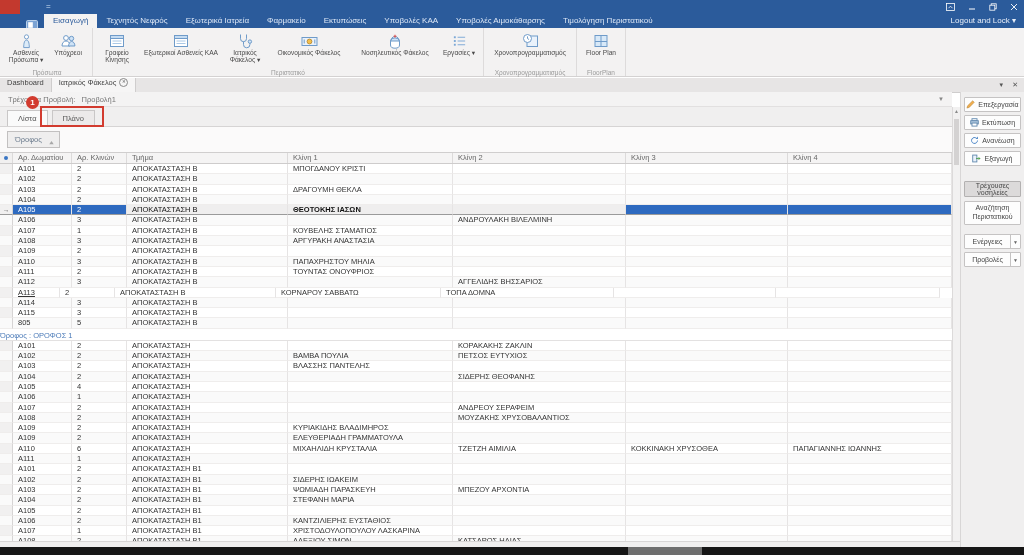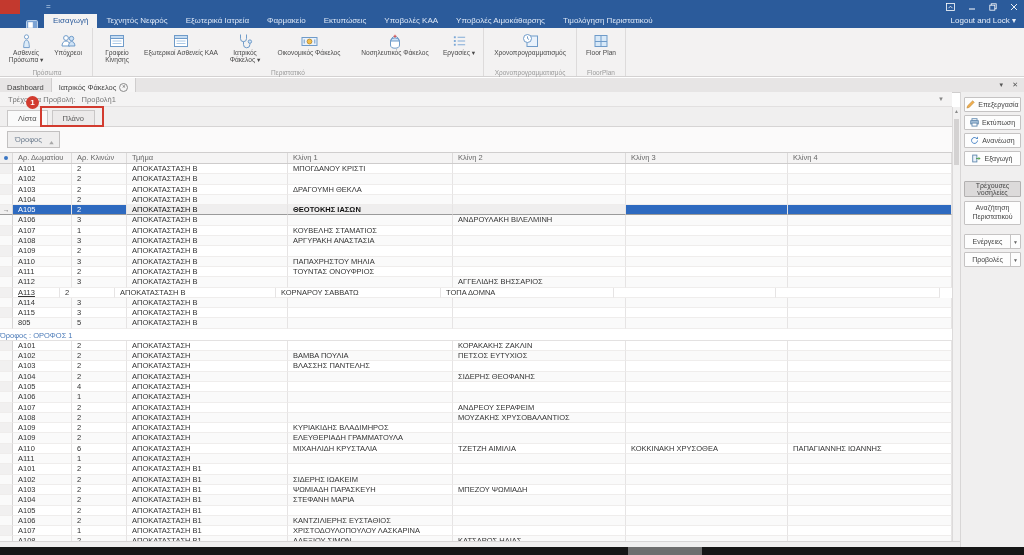--- a/index.html
+++ b/index.html
@@ -24,21 +24,21 @@
   .logout{position:absolute;right:8px;top:0;height:14px;line-height:14px;color:#e6edf8;font-size:8px;}
   
   .ribbon{position:absolute;top:28px;left:0;right:0;height:49px;background:#f3f2f2;border-bottom:1px solid #d4d2d2;display:flex;padding-left:2px;box-sizing:border-box;}
   .rgroup{position:relative;display:flex;align-items:flex-start;padding:2px 3px 9px;border-right:1px solid #dddbdb;}
   .rglabel{position:absolute;bottom:0;left:0;right:0;text-align:center;font-size:6.5px;color:#9b9b9b;white-space:nowrap;}
   .rbtn{width:42px;display:flex;flex-direction:column;align-items:center;font-size:6.6px;color:#4a4a4a;text-align:center;line-height:1.12;padding-top:2px;}
   .rbtn.wide{width:86px;}
   .ricon{height:17px;display:flex;align-items:center;}
   
   .docbar{position:absolute;top:78px;left:0;right:0;height:14px;background:#e7e5e5;border-bottom:1px solid #cfcdcd;display:flex;}
-  .dtab{font-size:7.5px;color:#444;padding:0 7px;border-right:1px solid #cfcdcd;display:flex;align-items:flex-end;gap:3px;white-space:nowrap;}
+  .dtab{font-size:7.5px;color:#444;padding:0 7px;border-right:1px solid #cfcdcd;display:flex;align-items:flex-start;gap:3px;white-space:nowrap;}
   .dtab.active{background:#f6f5f5;}
   .closedot{width:7px;height:7px;border:1px solid #8a8a8a;border-radius:50%;font-size:4.5px;line-height:6px;text-align:center;color:#666;}
   .docbar-icons{position:absolute;right:6px;top:0;height:14px;display:flex;gap:9px;align-items:center;color:#555;font-size:7px;}
   
   .viewbar{position:absolute;top:92px;left:0;width:952px;height:15px;background:#f4f3f3;border-bottom:1px solid #e2e0e0;font-size:7.5px;color:#777;line-height:15px;padding-left:8px;box-sizing:border-box;}
   .viewbar .val{margin-left:4px;}
   .viewbar .dd{position:absolute;right:8px;top:0;color:#888;font-size:6px;}
   .subtabs{position:absolute;top:107px;left:0;width:952px;height:20px;background:#f0efef;border-bottom:1px solid #d6d4d4;display:flex;align-items:flex-end;padding-left:7px;gap:4px;box-sizing:border-box;}
   .stab{font-size:7.5px;color:#555;padding:0 10px;border:1px solid #c9c7c7;border-bottom:none;background:#eceaea;height:16px;line-height:15px;box-sizing:border-box;}
   .stab.active{background:#fafafa;}
@@ -601,21 +601,21 @@
       <div class="dcell" style="width: 173px;"></div>
       <div class="dcell" style="width: 162px;"></div>
       <div class="dcell" style="width: 164px;"></div>
     </div>
     <div class="drow">
       <div class="dcell ind" style="width: 13px;"></div>
       <div class="dcell" style="width: 59px;">A103</div>
       <div class="dcell" style="width: 55px;">2</div>
       <div class="dcell" style="width: 161px;">ΑΠΟΚΑΤΑΣΤΑΣΗ Β1</div>
       <div class="dcell" style="width: 165px;">ΨΩΜΙΑΔΗ ΠΑΡΑΣΚΕΥΗ</div>
-      <div class="dcell" style="width: 173px;">ΜΠΕΖΟΥ ΨΩΜΙΑΔΗ</div>
+      <div class="dcell" style="width: 173px;">ΜΠΕΖΟΥ ΑΡΧΟΝΤΙΑ</div>
       <div class="dcell" style="width: 162px;"></div>
       <div class="dcell" style="width: 164px;"></div>
     </div>
     <div class="drow alt">
       <div class="dcell ind" style="width: 13px;"></div>
       <div class="dcell" style="width: 59px;">A104</div>
       <div class="dcell" style="width: 55px;">2</div>
       <div class="dcell" style="width: 161px;">ΑΠΟΚΑΤΑΣΤΑΣΗ Β1</div>
       <div class="dcell" style="width: 165px;">ΣΤΕΦΑΝΗ ΜΑΡΙΑ</div>
       <div class="dcell" style="width: 173px;"></div>

